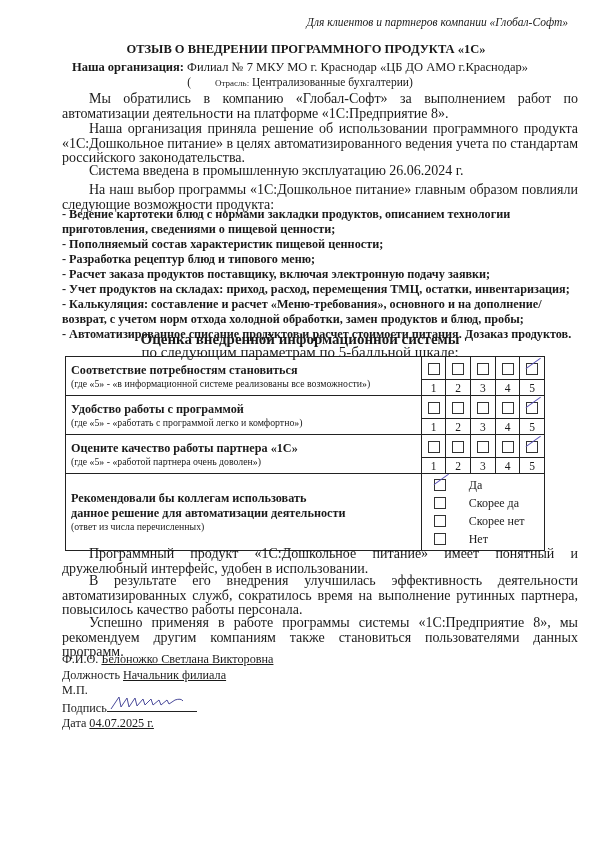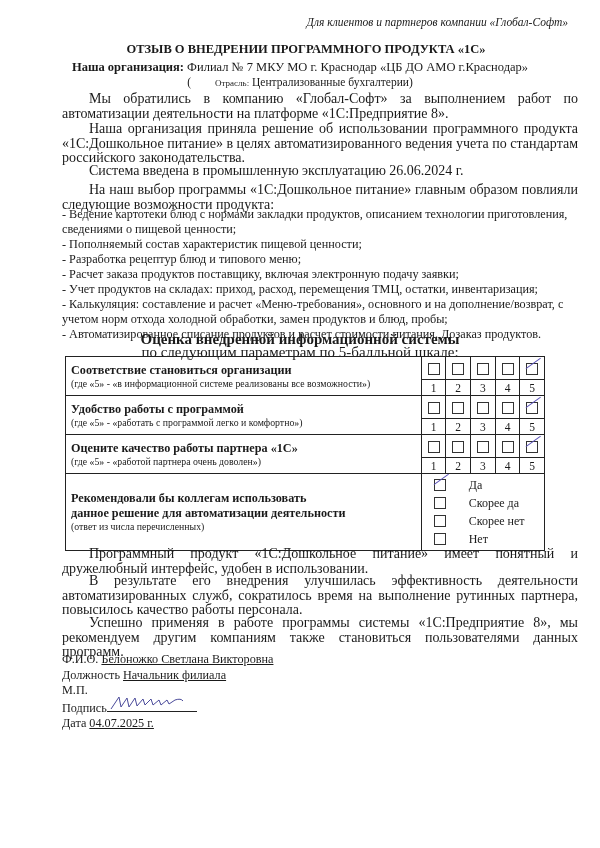--- a/index.html
+++ b/index.html
@@ -7,21 +7,21 @@
          font-family: "Liberation Serif", "DejaVu Serif", serif; color: #1a1a1a; }
   .abs { position: absolute; }
   .header-note { right: 32px; top: 16px; font-style: italic; font-size: 11.5px; }
   .title { left: 0; right: 0; top: 42px; text-align: center; font-weight: bold; font-size: 12.5px; padding-left: 12px; }
   .org { left: 0; right: 0; top: 60px; text-align: center; font-size: 12.5px; }
   .org b { font-weight: bold; }
   .industry { left: 0; right: 0; top: 76px; text-align: center; font-size: 11.5px; }
   .industry .lbl { font-size: 9px; margin-left: 24px; }
   .para { left: 62px; width: 516px; font-size: 14px; line-height: 14.5px; text-align: justify; }
   .para .ind { display: inline-block; width: 27px; }
-  .list { left: 62px; width: 516px; font-size: 12.2px; line-height: 15px; }
+  .list { left: 62px; width: 516px; font-size: 12.2px; line-height: 15px; font-weight: bold; }
   .list div { margin: 0; }
   .rating-title { left: 0; right: 0; top: 333px; text-align: center; font-size: 15px; line-height: 13px; }
   .rating-title b { font-weight: bold; }
 
   table.rt { position: absolute; left: 65px; top: 356px; width: 480px; border-collapse: collapse; font-size: 12px; }
   table.rt td { border: 1.3px solid #222; padding: 0; }
   td.q { padding: 3px 5px !important; vertical-align: middle; width: 356px; }
   td.q .qt { font-weight: bold; font-size: 12.2px; display: block; line-height: 15px; }
   td.q .qs { font-size: 9.8px; display: block; line-height: 12px; }
   td.box { width: 24px; height: 22px; text-align: center; vertical-align: middle; position: relative; }
@@ -65,21 +65,21 @@
 <div class="abs rating-title">
   <b>Оценка внедренной информационной системы</b><br>
   <span>по следующим параметрам по 5-балльной шкале:</span>
 </div>
 
 <table class="rt">
 
   <tbody>
       <tr>
     <td class="q" rowspan="2">
-      <span class="qt">Соответствие становиться организации</span>
+      <span class="qt">Соответствие потребностям становиться</span>
       <span class="qs">(где «5» - «в информационной системе реализованы все возможности»)</span>
     </td>
     <td class="box"><span class="cb"></span></td>
     <td class="box"><span class="cb"></span></td>
     <td class="box"><span class="cb"></span></td>
     <td class="box"><span class="cb"></span></td>
     <td class="box"><span class="cb checked"></span></td>
   </tr>
   <tr>
     <td class="num">1</td>

